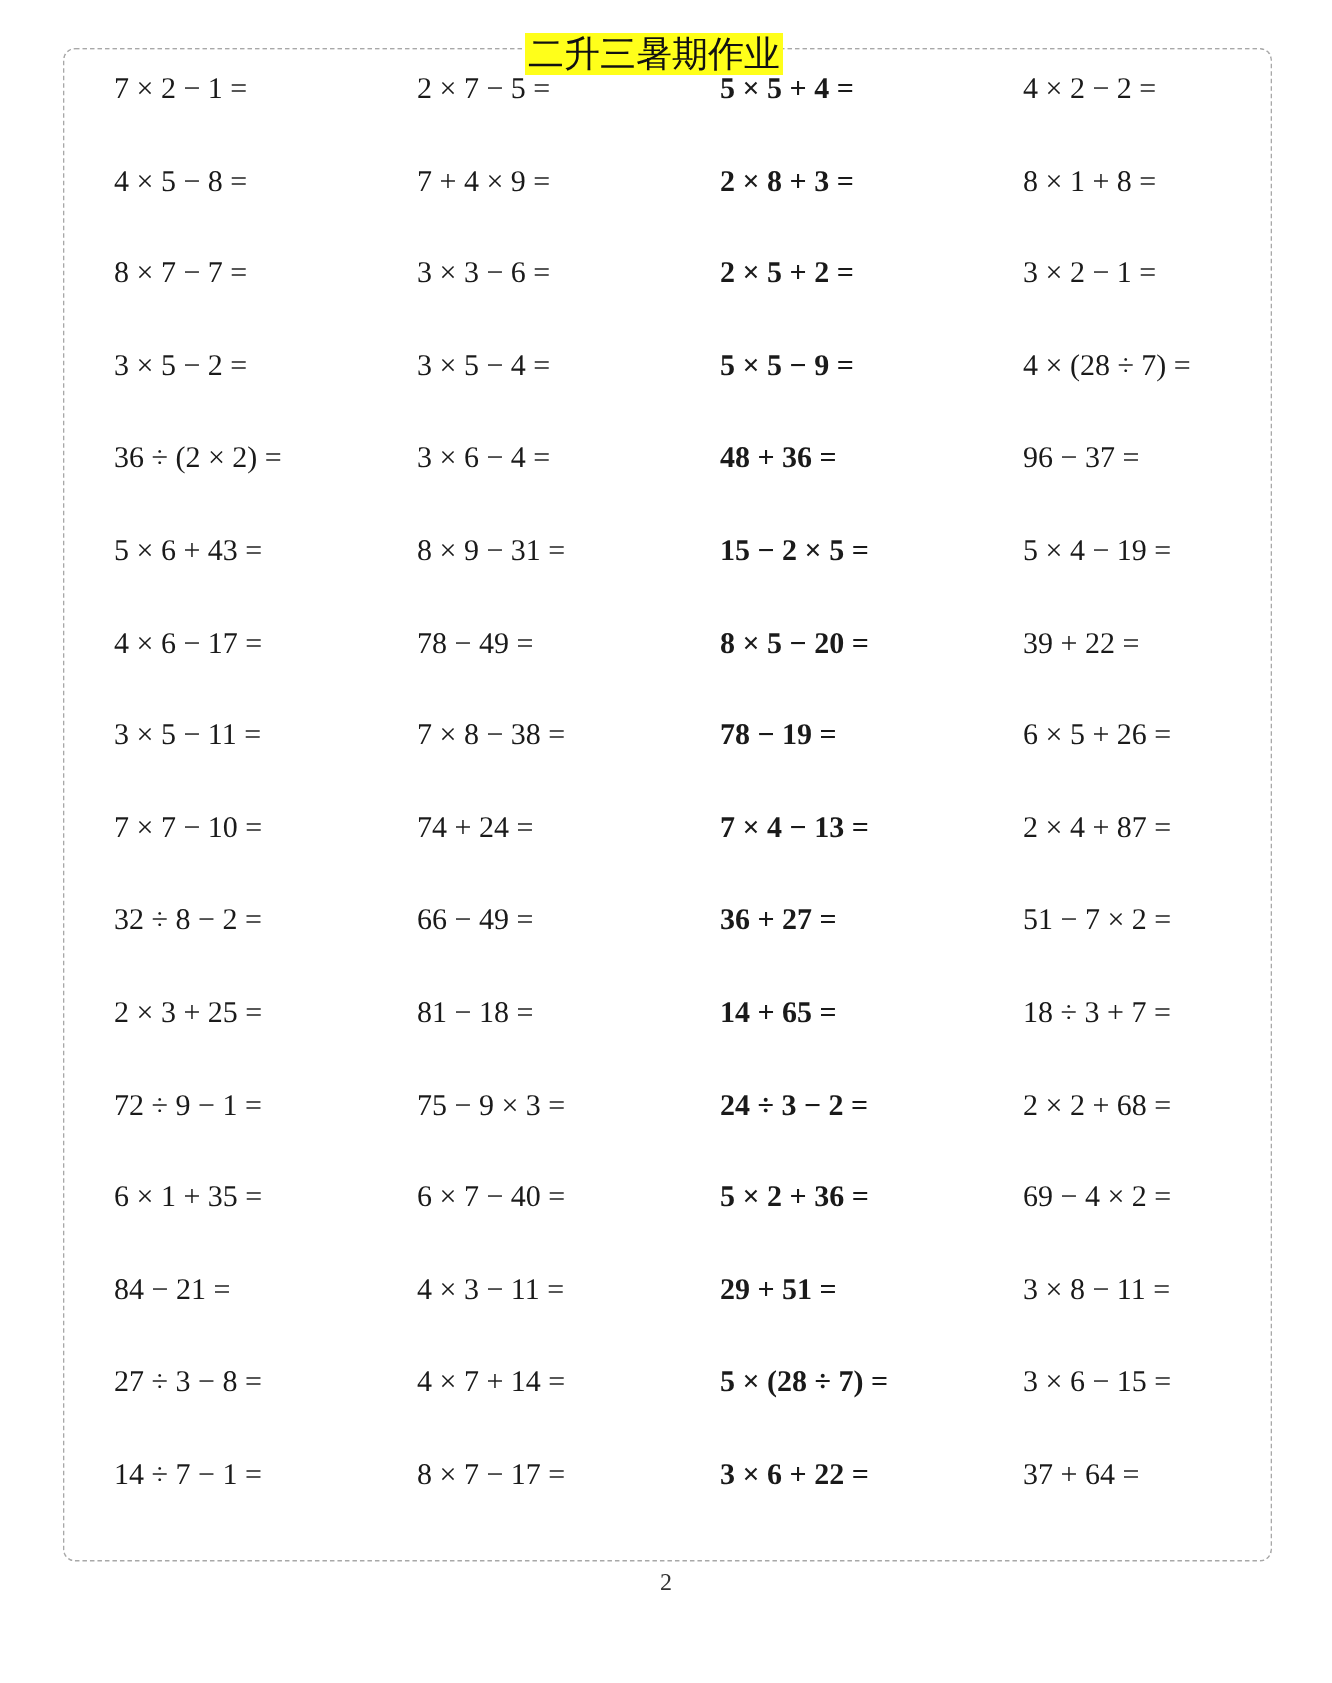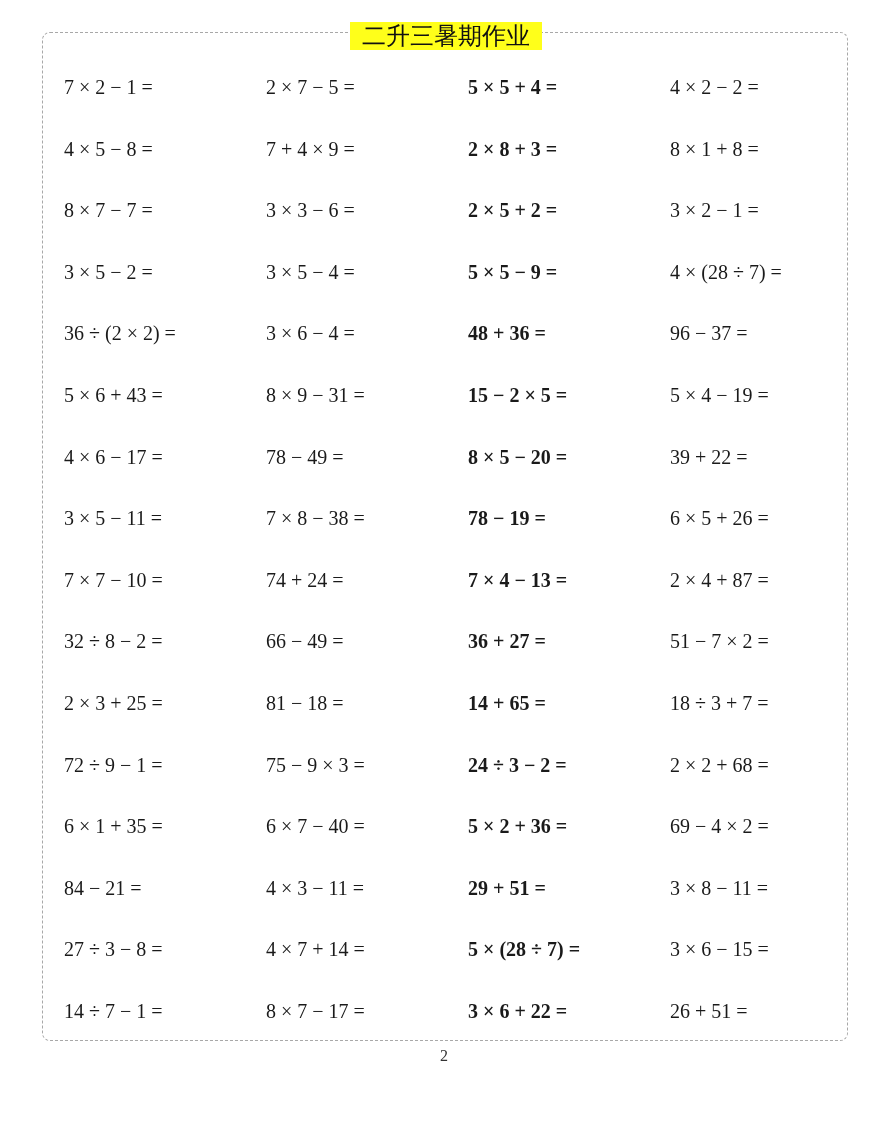--- a/index.html
+++ b/index.html
@@ -23,36 +23,35 @@
       height: 1009px;
       border: 1.5px dashed #a8a8a8;
       border-radius: 8px;
       box-sizing: border-box;
     }
     .title {
       position: absolute;
       left: 350px;
       top: 22px;
       height: 28px;
-      padding: 0 12px;
+      padding: 0 2px;
       background: #ffff1a;
       font-family: "DejaVu Sans", "Liberation Sans", sans-serif;
       font-size: 24px;
       line-height: 28px;
       color: #111111;
       letter-spacing: 0px;
       white-space: nowrap;
       z-index: 2;
     }
     .grid {
       position: absolute;
-      left: 64px;
+      left: 76px;
       top: 44px;
       width: 800px;
-      margin-top: 28px;
     }
     .row {
       position: relative;
       height: 61.6px;
     }
     .cell {
       position: absolute;
       top: 0;
       font-family: "Liberation Serif", "DejaVu Serif", serif;
       font-size: 20px;
@@ -170,17 +169,17 @@
   <div class="row">
     <span class="cell c0">27 ÷ 3 − 8 =</span>
     <span class="cell c1">4 × 7 + 14 =</span>
     <span class="cell c2">5 × (28 ÷ 7) =</span>
     <span class="cell c3">3 × 6 − 15 =</span>
   </div>
   <div class="row">
     <span class="cell c0">14 ÷ 7 − 1 =</span>
     <span class="cell c1">8 × 7 − 17 =</span>
     <span class="cell c2">3 × 6 + 22 =</span>
-    <span class="cell c3">26 + 51 =</span>
+    <span class="cell c3">37 + 64 =</span>
   </div>
 </div>
 
 <div class="page-number">2</div>
 
 </body></html>

